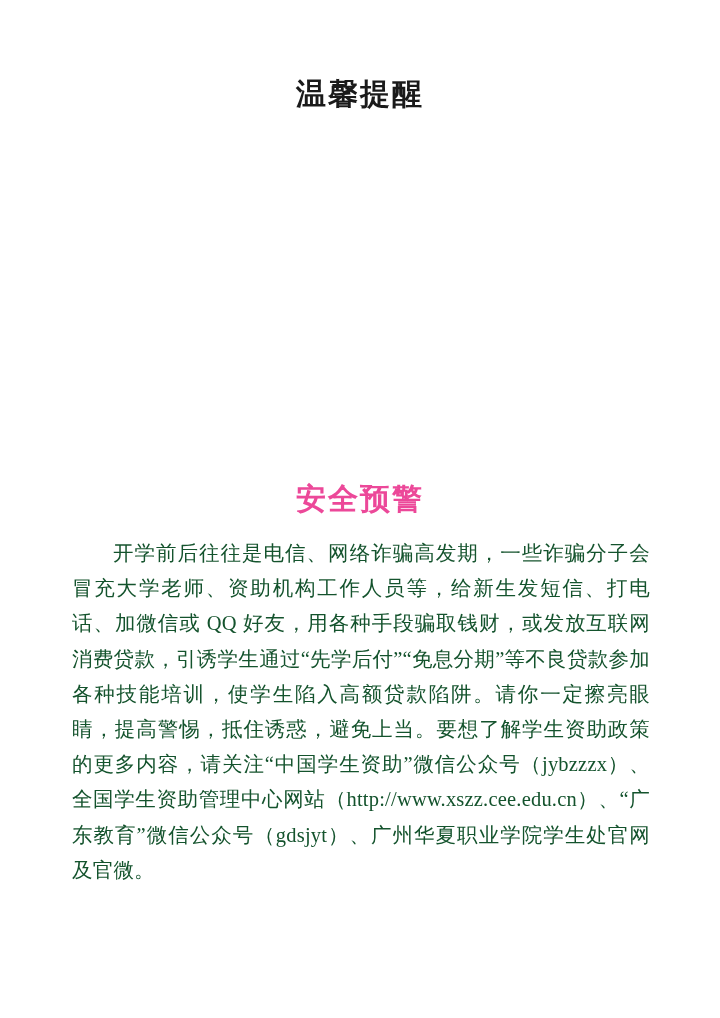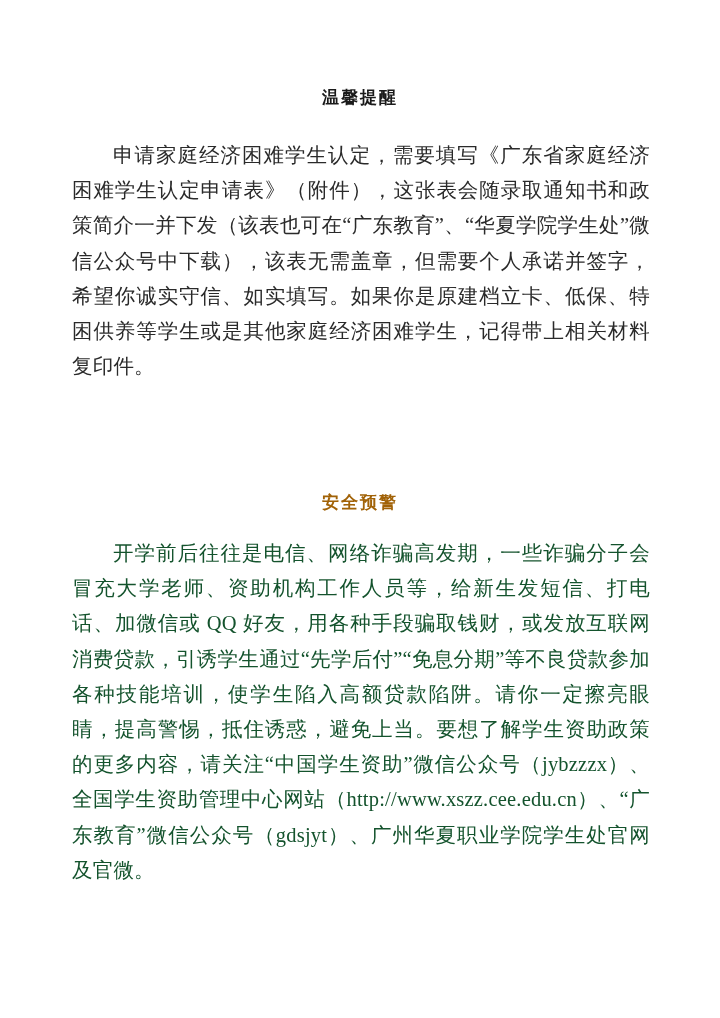--- a/index.html
+++ b/index.html
@@ -17,24 +17,24 @@
     background: #ffffff;
     overflow: hidden;
     box-sizing: border-box;
   }
 
   
   .section-heading {
     text-align: center;
     font-family: "Liberation Sans", "DejaVu Sans", sans-serif;
     font-weight: bold;
-    font-size: 17px;
+    font-size: 30px;
     letter-spacing: 2px;
     color: #1a1a1a;
-    margin: 16px;
+    margin: 4px;
     line-height: 1.2;
   }
 
   #heading-1-wrap { position: absolute; left: 0; right: 0; top: 72px; }
   #heading-2-wrap { position: absolute; left: 0; right: 0; top: 477px; }
 
   
   .body-block {
     position: absolute;
     left: 72px;
@@ -59,25 +59,22 @@
 </style>
 </head>
 <body style="background: rgb(255, 255, 255);">
 
 <div class="page" style="background: rgb(255, 255, 255); width: 720px; height: 1018px;">
 
   <div id="heading-1-wrap">
     <h1 class="section-heading" style="color: rgb(26, 26, 26);">温馨提醒</h1>
   </div>
 
-  <div id="para-1-wrap" class="body-block">
-    <p class="body-text" style="color: rgb(42, 42, 42);">申请家庭经济困难学生认定，需要填写《广东省家庭经济困难学生认定申请表》（附件），这张表会随录取通知书和政策简介一并下发（该表也可在“广东教育”、“华夏学院学生处”微信公众号中下载），该表无需盖章，但需要个人承诺并签字，希望你诚实守信、如实填写。如果你是原建档立卡、低保、特困供养等学生或是其他家庭经济困难学生，记得带上相关材料复印件。</p>
-  </div>
 
   <div id="heading-2-wrap">
-    <h1 class="section-heading" style="color: #a16207; font-family: Liberation Serif, serif;">安全预警</h1>
+    <h1 class="section-heading" style="color: #ec4899; font-family: Liberation Serif, serif;">安全预警</h1>
   </div>
 
   <div id="para-2-wrap" class="body-block">
     <p class="body-text" style="color: #14532d;">开学前后往往是电信、网络诈骗高发期，一些诈骗分子会冒充大学老师、资助机构工作人员等，给新生发短信、打电话、加微信或 QQ 好友，用各种手段骗取钱财，或发放互联网消费贷款，引诱学生通过“先学后付”“免息分期”等不良贷款参加各种技能培训，使学生陷入高额贷款陷阱。请你一定擦亮眼睛，提高警惕，抵住诱惑，避免上当。要想了解学生资助政策的更多内容，请关注“中国学生资助”微信公众号（jybzzzx）、全国学生资助管理中心网站（http://www.xszz.cee.edu.cn）、“广东教育”微信公众号（gdsjyt）、广州华夏职业学院学生处官网及官微。</p>
   </div>
 
 </div>
 
 </body></html>

